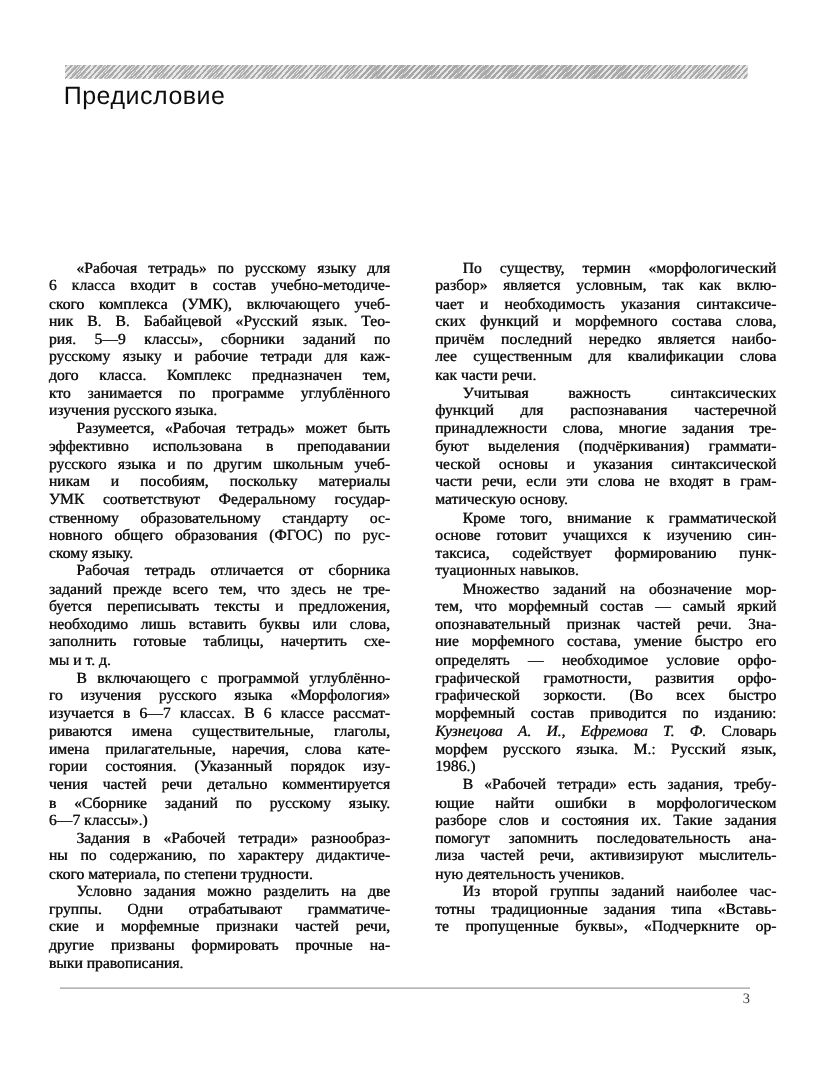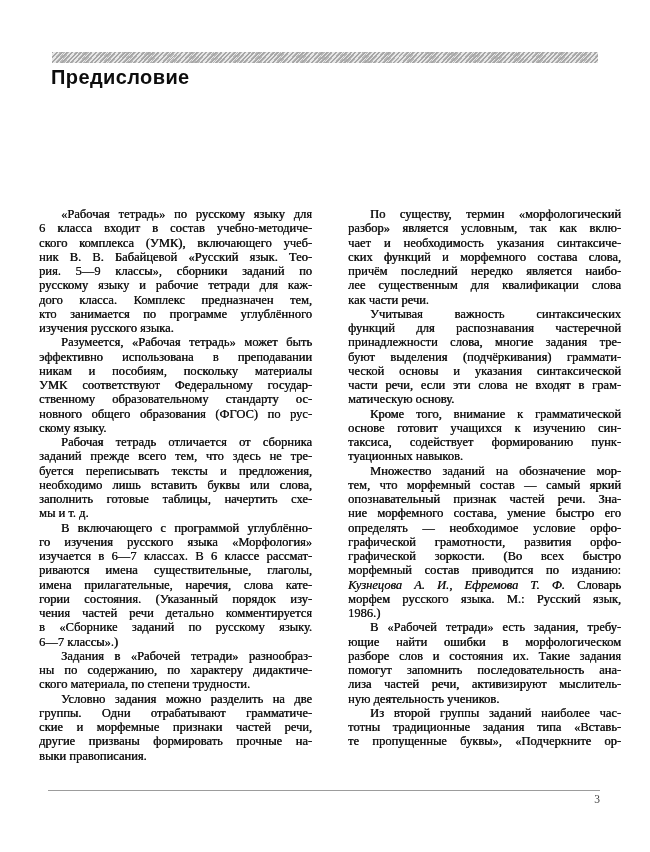--- a/index.html
+++ b/index.html
@@ -21,21 +21,21 @@
     background:
       repeating-linear-gradient(135deg, var(--hatch-color) 0 1.4px, rgba(255,255,255,0) 1.4px 3.4px),
       repeating-linear-gradient(128deg, rgba(150,150,150,.55) 0 1.2px, rgba(235,235,235,.6) 1.2px 3.1px);
     background-color:#e3e3e3;
   }
 
   
   .title{
     position:absolute;left:51px;top:66px;
     font-family:"Liberation Sans","DejaVu Sans",sans-serif;
-    font-weight:700;font-size:20px;letter-spacing:.4px;color:#0d0d0d;
+    font-weight:400;font-size:20px;letter-spacing:.4px;color:#0d0d0d;
   }
 
   
   .columns{
     position:absolute;left:39px;top:207px;width:572px;
     display:flex;gap:36px;
     color:var(--text-color);
     font-size:12.5px;line-height:14.25px;
     text-shadow:0.35px 0 currentColor; 
   }
@@ -79,20 +79,21 @@
           <div class="line">ник В. В. Бабайцевой «Русский язык. Тео-</div>
           <div class="line">рия. 5—9 классы», сборники заданий по</div>
           <div class="line">русскому языку и рабочие тетради для каж-</div>
           <div class="line">дого класса. Комплекс предназначен тем,</div>
           <div class="line">кто занимается по программе углублённого</div>
           <div class="line line--end">изучения русского языка.</div>
         </div>
         <div class="para">
           <div class="line">Разумеется, «Рабочая тетрадь» может быть</div>
           <div class="line">эффективно использована в преподавании</div>
+          <div class="line">русского языка и по другим школьным учеб-</div>
           <div class="line">никам и пособиям, поскольку материалы</div>
           <div class="line">УМК соответствуют Федеральному государ-</div>
           <div class="line">ственному образовательному стандарту ос-</div>
           <div class="line">новного общего образования (ФГОС) по рус-</div>
           <div class="line line--end">скому языку.</div>
         </div>
         <div class="para">
           <div class="line">Рабочая тетрадь отличается от сборника</div>
           <div class="line">заданий прежде всего тем, что здесь не тре-</div>
           <div class="line">буется переписывать тексты и предложения,</div>

